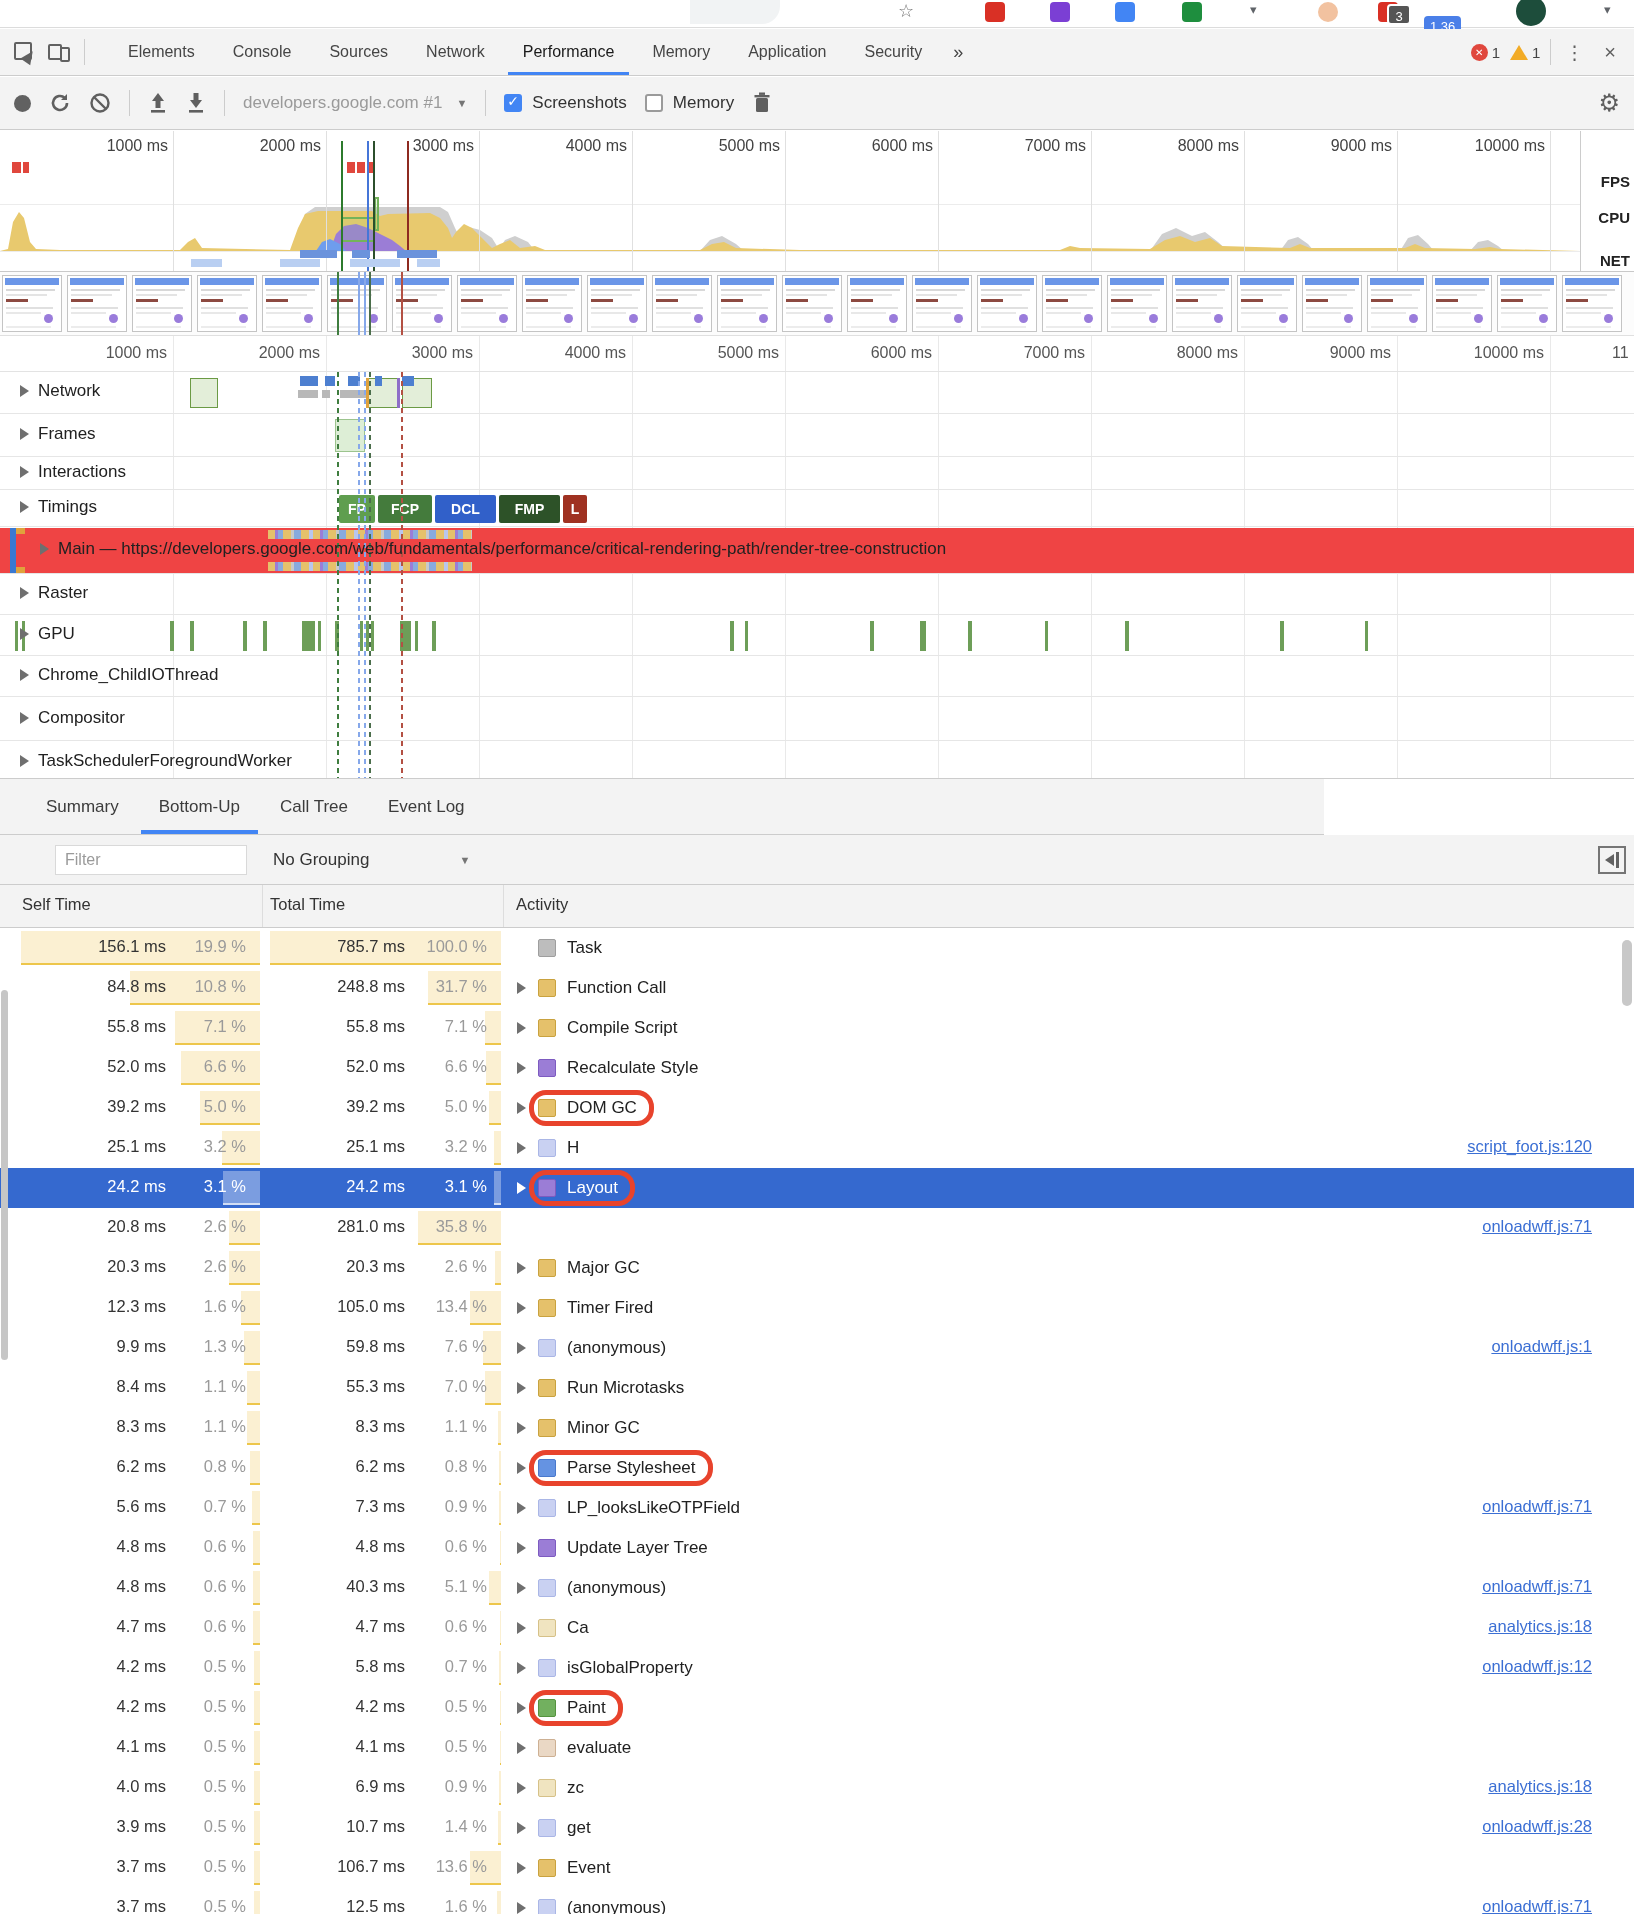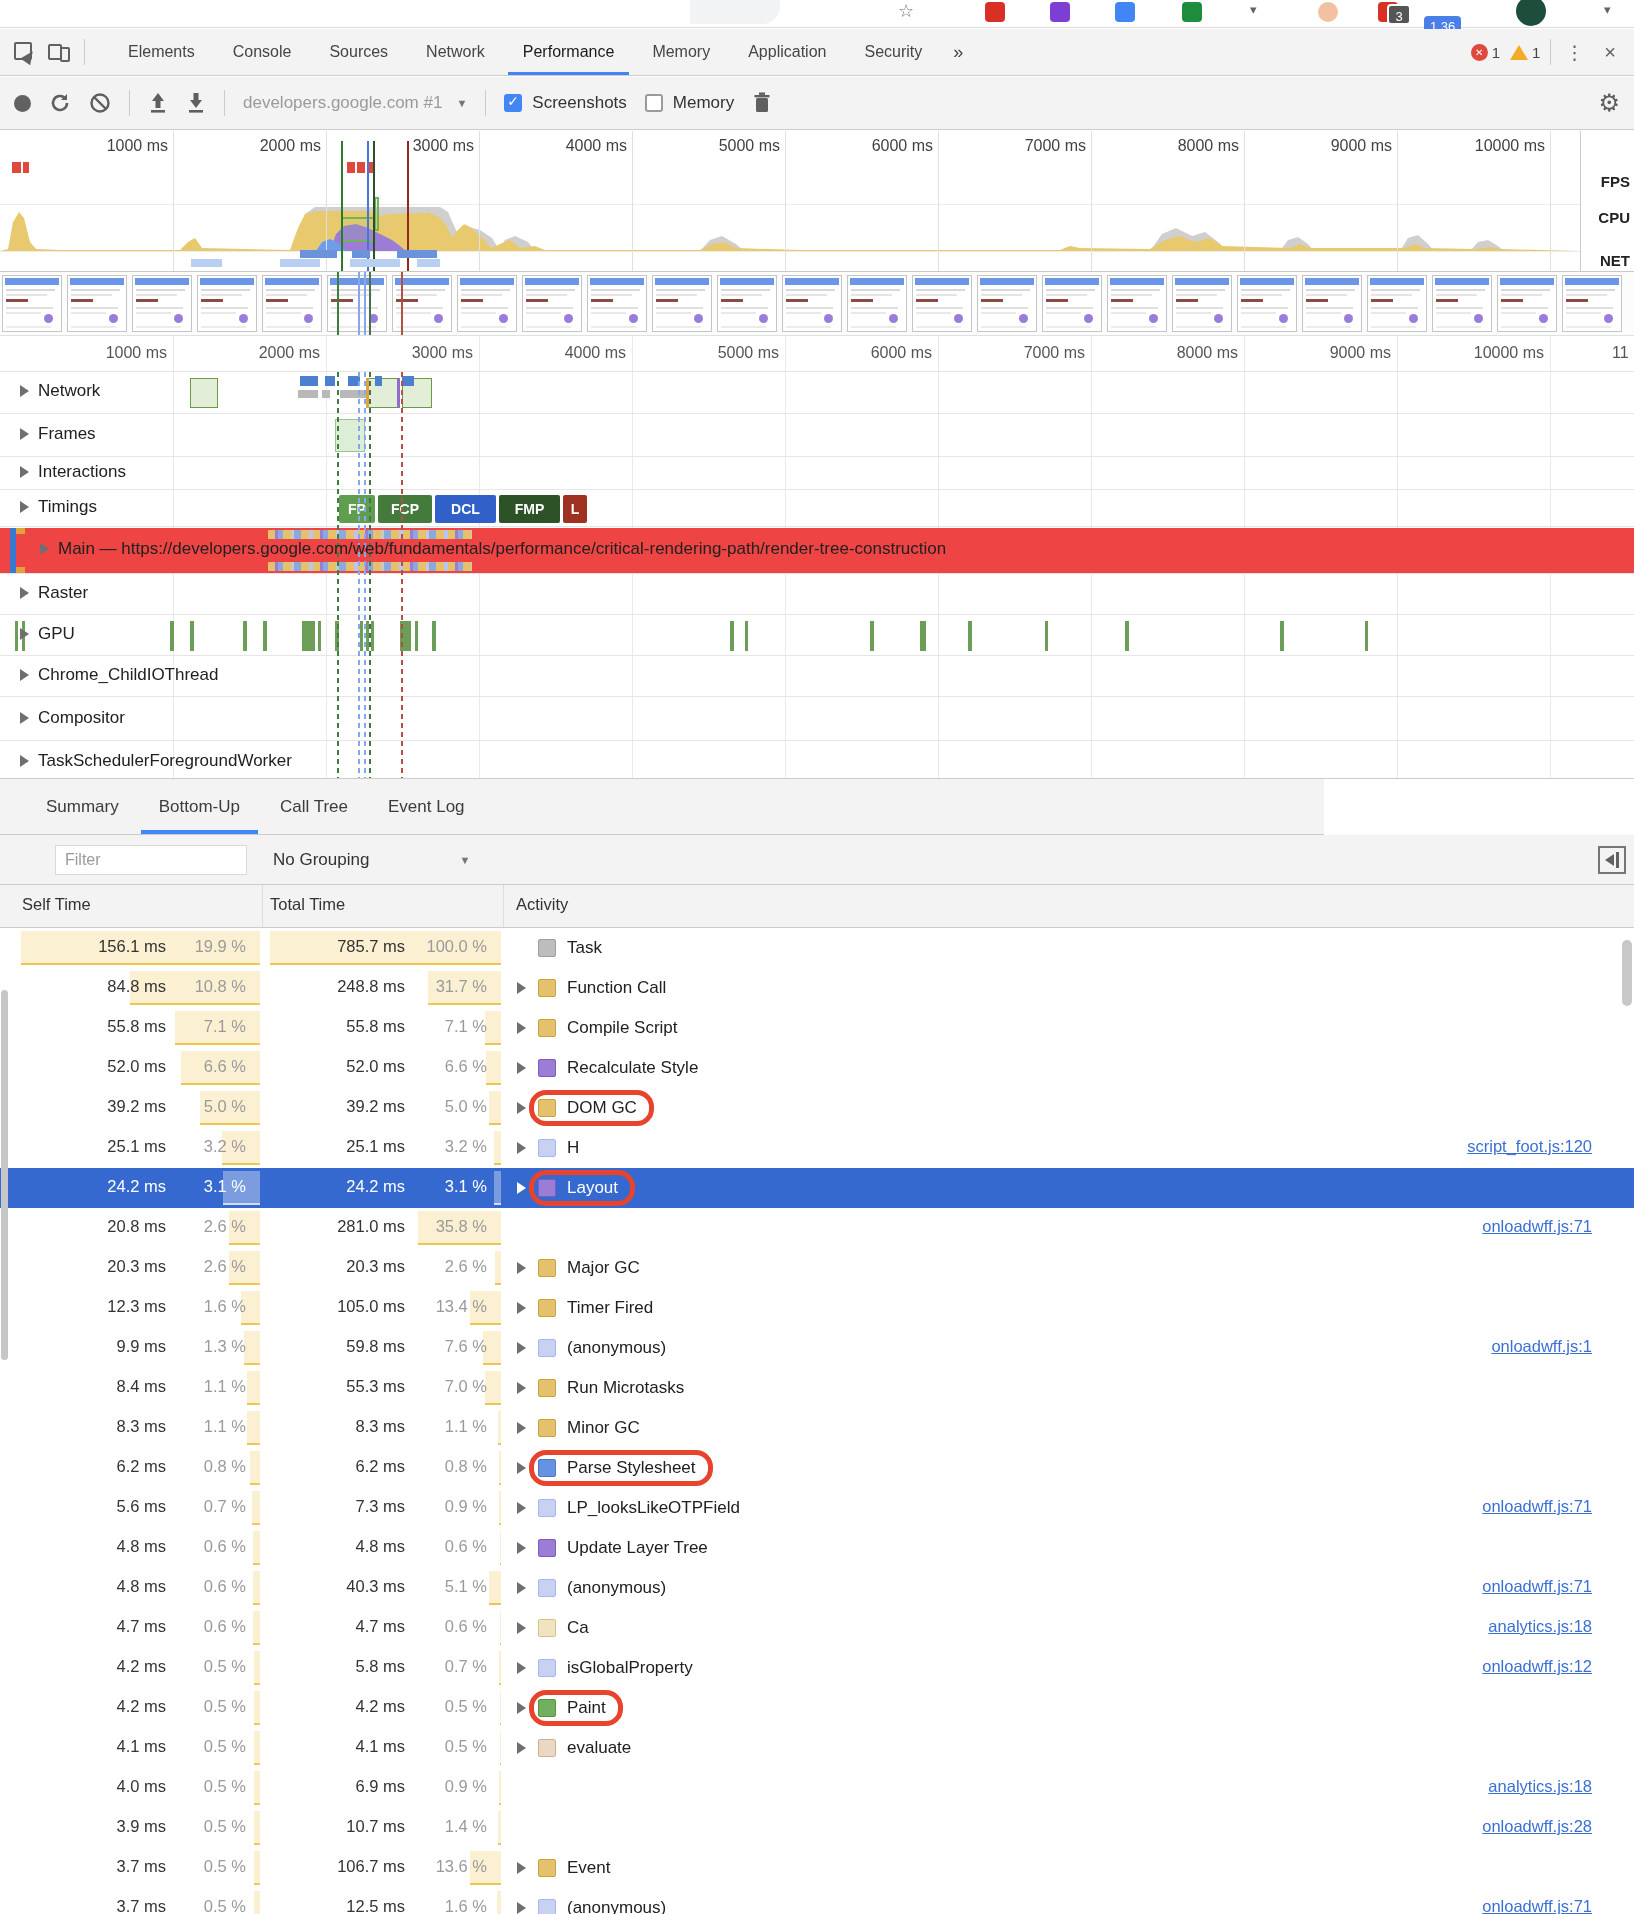--- a/index.html
+++ b/index.html
@@ -1135,33 +1135,47 @@
           <div class="cell cell-self">
             <div class="pbar" style="width: 2.41206%;"></div>
             <div class="tval">4.0 ms</div>
             <div class="tpct">0.5 %</div>
           </div>
           <div class="cell cell-total">
             <div class="pbar" style="width: 0.864%;"></div>
             <div class="tval">6.9 ms</div>
             <div class="tpct">0.9 %</div>
           </div>
+          <div class="cell cell-act">
+            <div class="act-arrow"></div>
+            <div class="ring">
+              <div class="aicon" style="background: rgb(240, 228, 192); border: 1px solid rgb(214, 193, 136);"></div>
+              <span class="aname">zc</span>
+            </div>
+          </div>
           <a class="alink" href="#">analytics.js:18</a>
         </div>
         <div class="t-row">
           <div class="cell cell-self">
             <div class="pbar" style="width: 2.41206%;"></div>
             <div class="tval">3.9 ms</div>
             <div class="tpct">0.5 %</div>
           </div>
           <div class="cell cell-total">
             <div class="pbar" style="width: 1.344%;"></div>
             <div class="tval">10.7 ms</div>
             <div class="tpct">1.4 %</div>
           </div>
+          <div class="cell cell-act">
+            <div class="act-arrow"></div>
+            <div class="ring">
+              <div class="aicon" style="background: rgb(201, 209, 242); border: 1px solid rgb(170, 182, 230);"></div>
+              <span class="aname">get</span>
+            </div>
+          </div>
           <a class="alink" href="#">onloadwff.js:28</a>
         </div>
         <div class="t-row">
           <div class="cell cell-self">
             <div class="pbar" style="width: 2.41206%;"></div>
             <div class="tval">3.7 ms</div>
             <div class="tpct">0.5 %</div>
           </div>
           <div class="cell cell-total">
             <div class="pbar" style="width: 13.056%;"></div>

